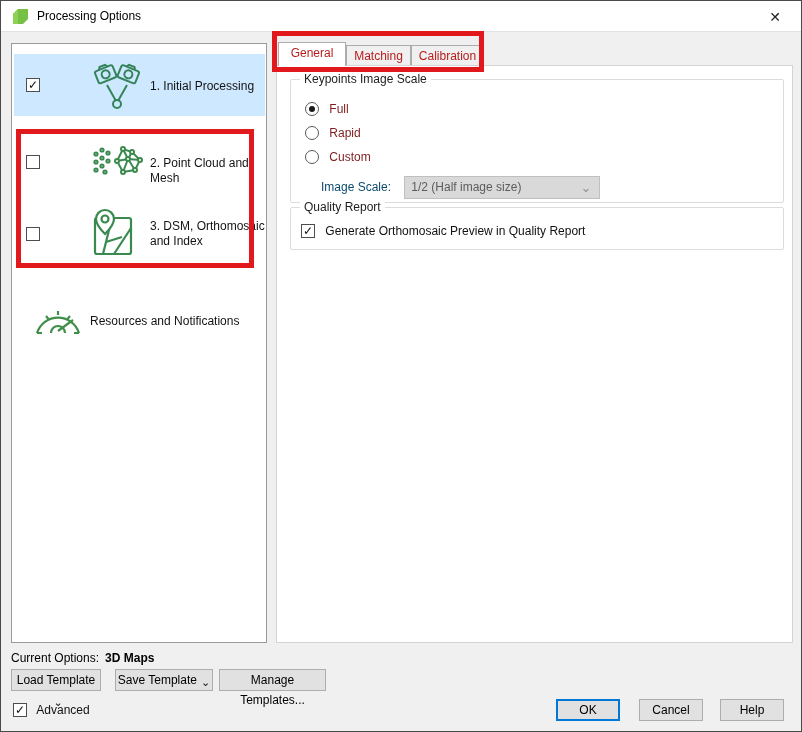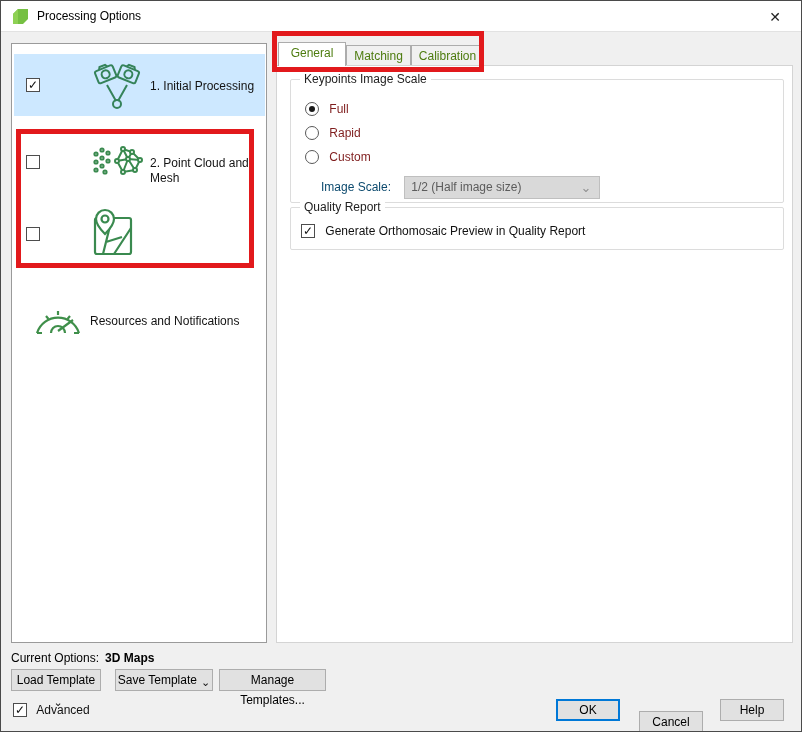--- a/index.html
+++ b/index.html
@@ -25,21 +25,21 @@
   .row2 .cb { top:22px; } .row2 .ic { top:6px; } .row2 .lbl { top:23px; }
   .row3 { top:154px; height:70px; }
   .row3 .cb { top:29px; } .row3 .ic { top:8px; } .row3 .lbl { top:21px; width:122px; }
   .row4 { top:246px; height:62px; }
   .row4 .ic { left:18px; top:10px; } .row4 .lbl { left:76px; top:24px; }
 
   
   .checkbox { display:inline-block; width:14px; height:14px; background:#fff; border:1px solid #4d4d4d; text-align:center; line-height:12px; font-size:12px; color:#111; }
 
   
-  .tab { position:absolute; height:21px; top:44px; background:#f0f0f0; border:1px solid #acacac; border-bottom:none; text-align:center; line-height:20px; font-size:12px; color:#4d7c0f; cursor:pointer; }
+  .tab { position:absolute; height:21px; top:44px; background:#f0f0f0; border:1px solid #acacac; border-bottom:none; text-align:center; line-height:20px; font-size:12px; color:#b91c1c; cursor:pointer; }
   .tab.active { top:41px; height:24px; background:#ffffff; z-index:3; }
   .tab-general { left:277px; width:68px; }
   .tab-matching { left:345px; width:65px; }
   .tab-calibration { left:410px; width:73px; }
 
   
   .tabpage { position:absolute; left:275px; top:64px; width:517px; height:578px; background:#ffffff; border:1px solid #d4d4d4; z-index:1; }
 
   .groupbox { position:absolute; border:1px solid #dcdcdc; border-radius:2px; }
   .groupbox .gb-title { position:absolute; left:9px; top:-8px; background:#fff; padding:0 4px; color:#222; }
@@ -70,21 +70,21 @@
   .curopts b { margin-left:6px; font-weight:bold; }
   .btn { position:absolute; height:22px; background:#e1e1e1; border:1px solid #adadad; text-align:center; line-height:20px; font-size:12px; color:#000; cursor:pointer; }
   .btn-load { left:10px; top:668px; width:90px; }
   .btn-save { left:114px; top:668px; width:98px; }
   .btn-manage { left:218px; top:668px; width:107px; }
   .drop-arrow { display:inline-block; margin-left:4px; font-size:11px; position:relative; top:2px; color:#111; }
   .adv-row { position:absolute; left:12px; top:701px; }
   .adv-row .albl { margin-left:6px; vertical-align:middle; }
   .adv-row .checkbox { vertical-align:middle; }
   .btn-ok { left:555px; top:698px; width:64px; border:2px solid #0078d7; line-height:18px; }
-  .btn-cancel { left:638px; top:698px; width:64px;margin-top:12px; }
+  .btn-cancel { left:638px; top:698px; width:64px; }
   .btn-help { left:719px; top:698px; width:64px; }
 
   svg.step-icon { display:block; }
 </style>
 </head>
 <body>
 
 <div class="dialog">
 
   <div class="titlebar">
@@ -148,20 +148,21 @@
     <div class="side-row row3">
       <span class="cb checkbox"></span>
       <span class="ic">
         <svg class="step-icon" width="46" height="52" viewBox="0 0 46 52" fill="none" stroke="#3a8a4f" stroke-width="2.2">
           <rect x="3" y="12" width="36" height="36" rx="2"></rect>
           <path d="M20 12 L11 48 M39 22 L22 48 M14 36 L30 31"></path>
           <path d="M13 4 a9 9 0 0 1 9 9 c0 6 -9 15 -9 15 s-9 -9 -9 -15 a9 9 0 0 1 9 -9 Z" fill="#fff"></path>
           <circle cx="13" cy="13" r="3.5" fill="#fff"></circle>
         </svg>
       </span>
+      <span class="lbl">3. DSM, Orthomosaic and Index</span>
     </div>
 
     <div class="side-row row4">
       <span class="ic">
         <svg class="step-icon" width="52" height="38" viewBox="0 0 52 38" fill="none" stroke="#3f8f4a" stroke-width="2.2">
           <path d="M5 33 A22 22 0 0 1 47 33"></path>
           <path d="M5 33 h5 M42 33 h5"></path>
           <path d="M14 16 l2.5 3 M26 11 v4 M38 16 l-2.5 3"></path>
           <path d="M26 31 L41 20"></path>
           <path d="M19 33 a7 7 0 0 1 14 0"></path>

